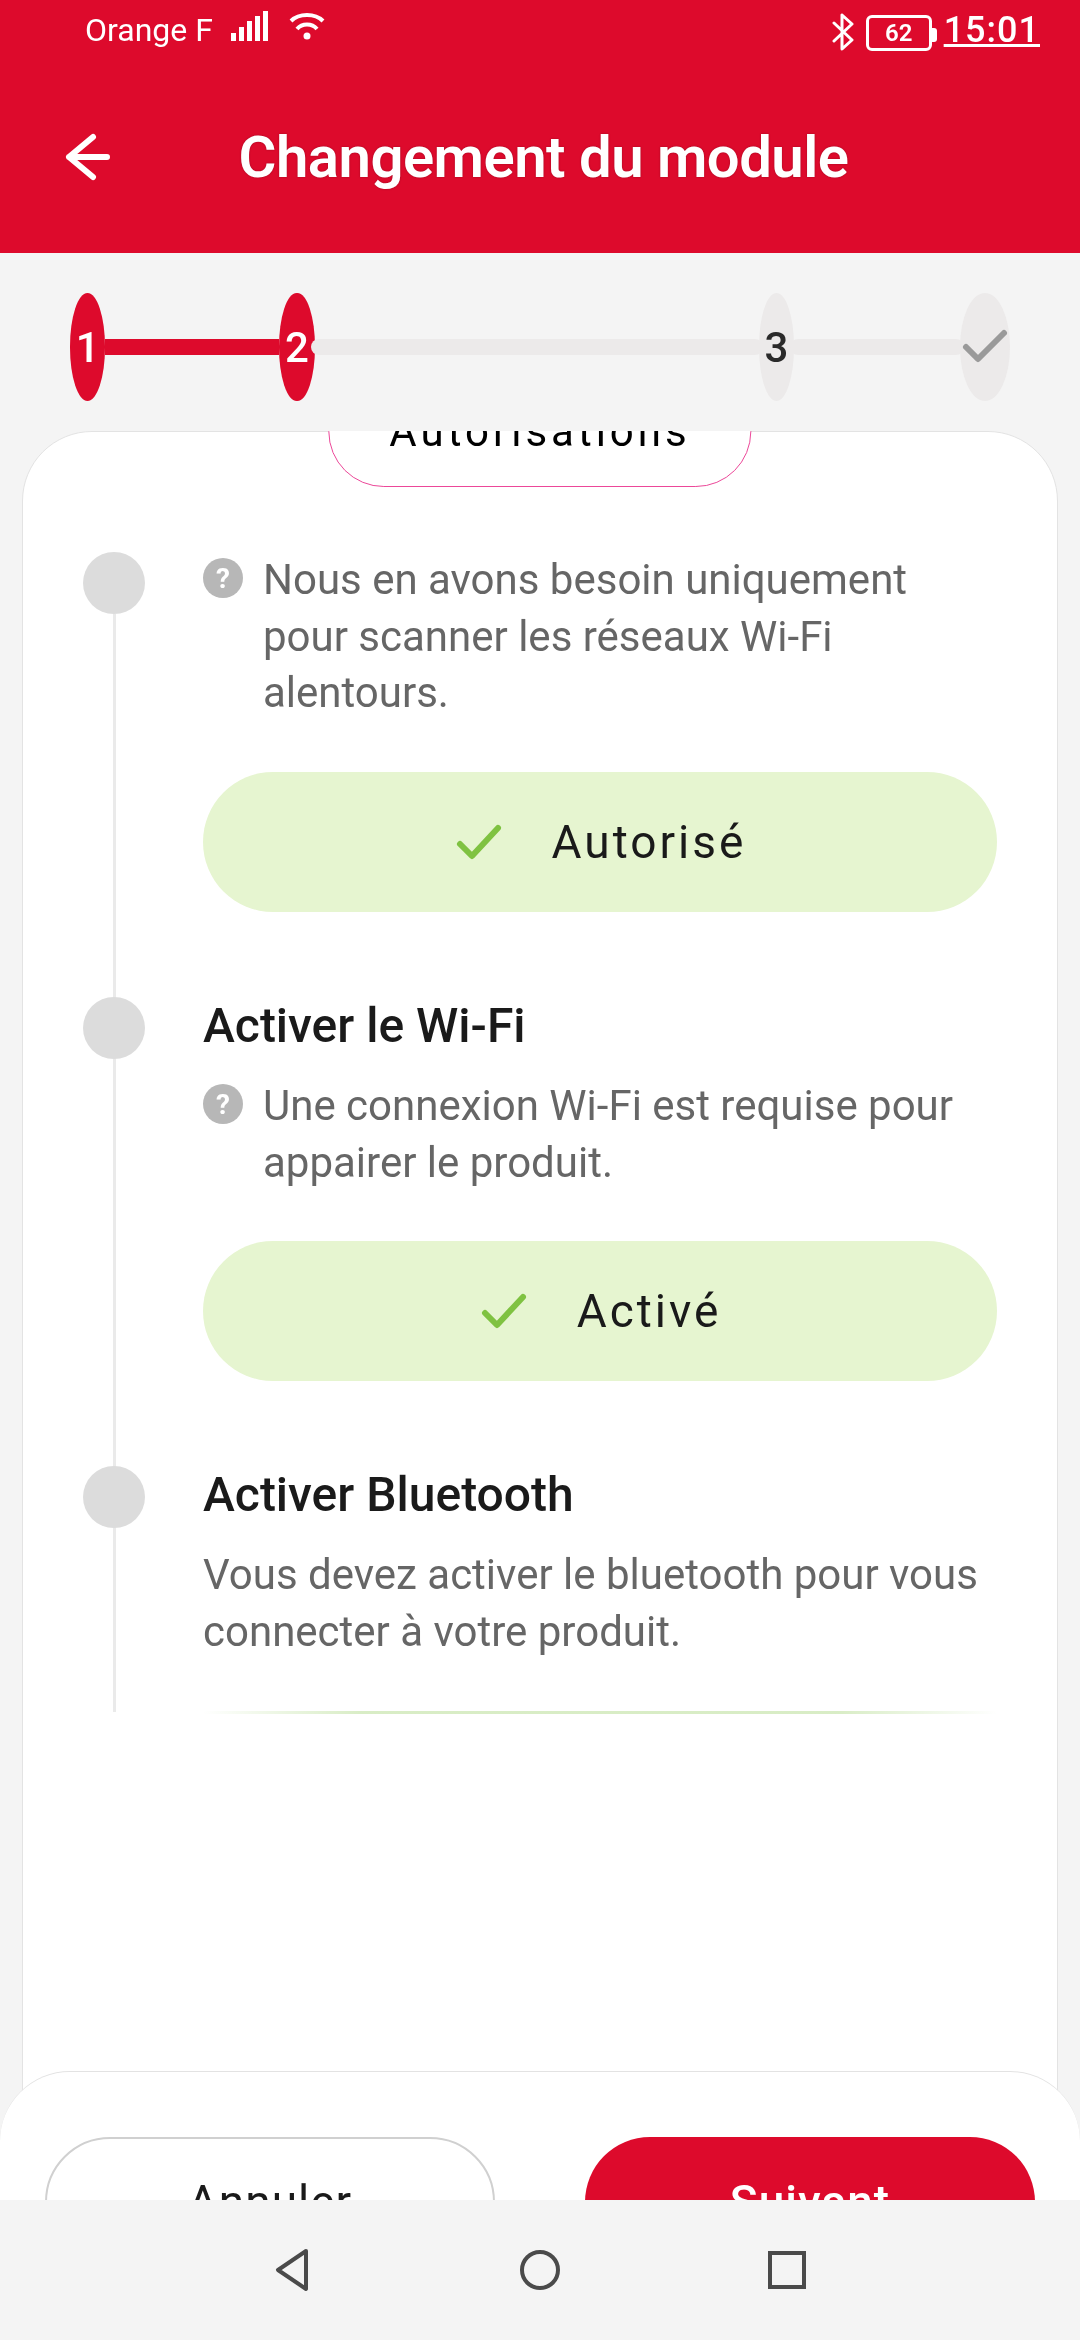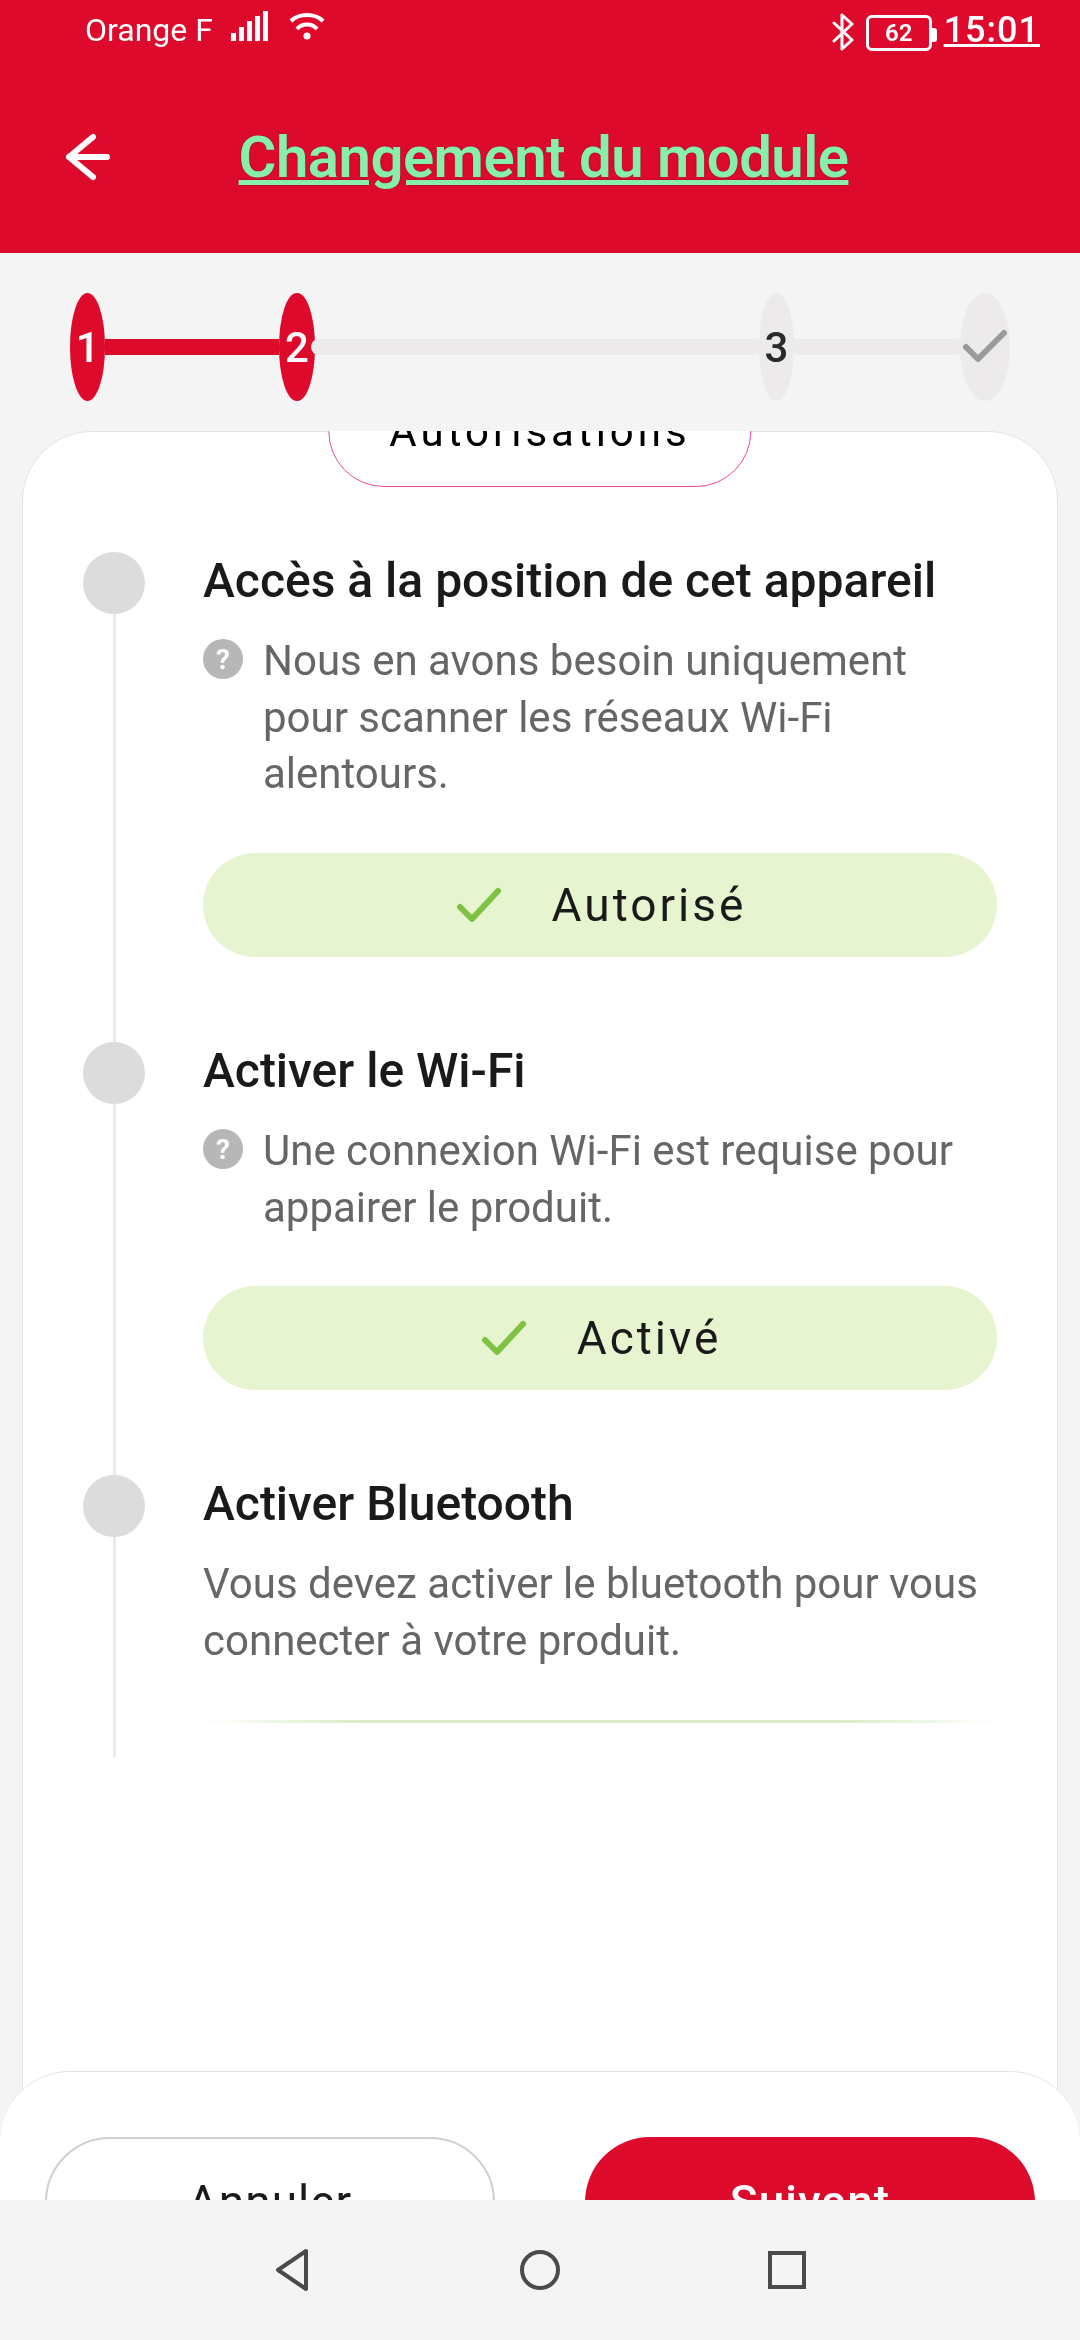--- a/index.html
+++ b/index.html
@@ -9,21 +9,21 @@
   .status-left { display: flex; align-items: flex-start; gap: 18px; }
   .status-right { display: flex; align-items: flex-end; gap: 12px; }
   .signal-icon svg, .wifi-icon svg { display: block; }
   .bt-icon svg { display: block; }
   .battery-box { border: 3px solid #fff; border-radius: 6px; height: 36px; width: 66px; position: relative; display: flex; align-items: center; justify-content: center; font-size: 24px; font-weight: 600; color: #fff; }
   .battery-box::after { content: ""; position: absolute; right: -8px; top: 10px; width: 5px; height: 14px; background: #fff; border-radius: 0 3px 3px 0; }
   .time { font-size: 36px; font-weight: 500; letter-spacing: 1px; text-decoration: underline; }
   .header-main { display: flex; align-items: center; height: 193px; padding-left: 55px; }
   .back-arrow { color: #fff; }
   .back-arrow svg { display: block; }
-  .header-title { flex: 1; text-align: center; font-size: 58px; font-weight: 600; color: #86efac; padding-right: 108px; text-shadow: 0 0 2px rgba(0,0,0,0.3); letter-spacing:-0.5px;text-decoration:underline;}
+  .header-title { flex: 1; text-align: center; font-size: 58px; font-weight: 600; color: #ffffff; padding-right: 108px; text-shadow: 0 0 2px rgba(0,0,0,0.3); letter-spacing:-0.5px;}
   .content { position: relative; }
   .stepper { display: flex; align-items: center; padding: 40px 70px 30px 70px; }
   .step-circle { width: 108px; height: 108px; border-radius: 50%; display: flex; align-items: center; justify-content: center; font-size: 42px; font-weight: 500; }
   .step-done { background: #dd0a2c; color: #fff; }
   .step-pending { background: #eceaea; color: #2a2a2a; }
   .step-final { background: #eceaea; }
   .step-line { height: 16px; flex: 0 0 174px; }
   .line-done { background: #dd0a2c; }
   .line-pending { background: #eceaea; flex: 0 0 452px; border-radius: 8px; margin: 0 -4px; }
   .check-mark svg { display: block; }
@@ -32,21 +32,21 @@
   .perm-item { display: flex; margin-bottom: 85px; }
   .perm-dot-col { flex: 0 0 120px; position: relative; }
   .perm-dot { width: 62px; height: 62px; border-radius: 50%; background: #dcdcdc; position: relative; z-index: 2; }
   .perm-line { position: absolute; left: 30px; top: 62px; bottom: -800px; width: 3px; background: #eaeaea; z-index: 1; }
   .perm-body { flex: 1; }
   .perm-title { font-size: 48px; font-weight: 500; color: #1a1a1a; margin-bottom: 24px; }
   .perm-desc-row { display: flex; gap: 20px; }
   .help-icon { width: 40px; height: 40px; border-radius: 50%; background: #b7b7b7; color: #fff; display: flex; align-items: center; justify-content: center; font-size: 28px; font-weight: 700; flex-shrink: 0; margin-top: 6px; }
   .perm-desc { font-size: 42px; color: #666; line-height: 1.35; }
   .perm-desc-nohlp { font-size: 42px; color: #666; line-height: 1.35; }
-  .status-pill { margin-top: 50px; background: #e6f5d0; border-radius: 70px; height: 104px; display: flex; align-items: center; justify-content: center; gap: 48px; }
+  .status-pill { margin-top: 50px; background: #e6f5d0; border-radius: 70px; height: 140px; display: flex; align-items: center; justify-content: center; gap: 48px; }
   .status-pill-label { font-size: 46px; font-weight: 400; color: #1a1a1a; letter-spacing: 3px; }
   .green-check svg { display: block; }
   .bottom-bar { position: absolute; bottom: 0; left: 0; right: 0; height: 260px; background: #fff; border-top: 1px solid #e3e3e3; border-radius: 70px 70px 0 0; margin: 0; display: flex; align-items: center; justify-content: space-between; padding: 0 45px; }
   .btn { height: 130px; border-radius: 70px; display: flex; align-items: center; justify-content: center; font-size: 46px; letter-spacing: 1px; }
   .btn-cancel { flex: 0 0 450px; border: 2px solid #d0d0d0; background: #fff; color: #1a1a1a; }
   .btn-next { flex: 0 0 450px; background: #dd0a2c; color: #fff; font-weight: 500; }
   .nav-bar { position: absolute; bottom: 0; left: 0; right: 0; height: 140px; background: #f4f4f4; display: flex; align-items: center; justify-content: space-around; padding: 0 170px; }
   .nav-icon svg { display: block; }
   .screen-wrap { position: relative; height: 2200px; }
   .card-wrap { position: relative; height: 1900px; overflow: hidden; }
@@ -123,21 +123,20 @@
     <div class="card-wrap">
       <div class="card">
         <div class="card-badge">Autorisations</div>
 
         <div class="perm-item">
           <div class="perm-dot-col">
             <div class="perm-dot"></div>
             <div class="perm-line"></div>
           </div>
           <div class="perm-body">
-            <div class="perm-title">Accès à la position de cet appareil</div>
             <div class="perm-desc-row">
               <div class="help-icon">?</div>
               <div class="perm-desc">Nous en avons besoin uniquement pour scanner les réseaux Wi-Fi alentours.</div>
             </div>
             <div class="status-pill">
               <span class="green-check">
                 <svg width="50" height="40" viewBox="0 0 50 40">
                     <path d="M6 22 L18 34 L44 6" fill="none" stroke="#7fc241" stroke-width="6" stroke-linecap="round" stroke-linejoin="round"></path>
                   </svg>
               </span>

